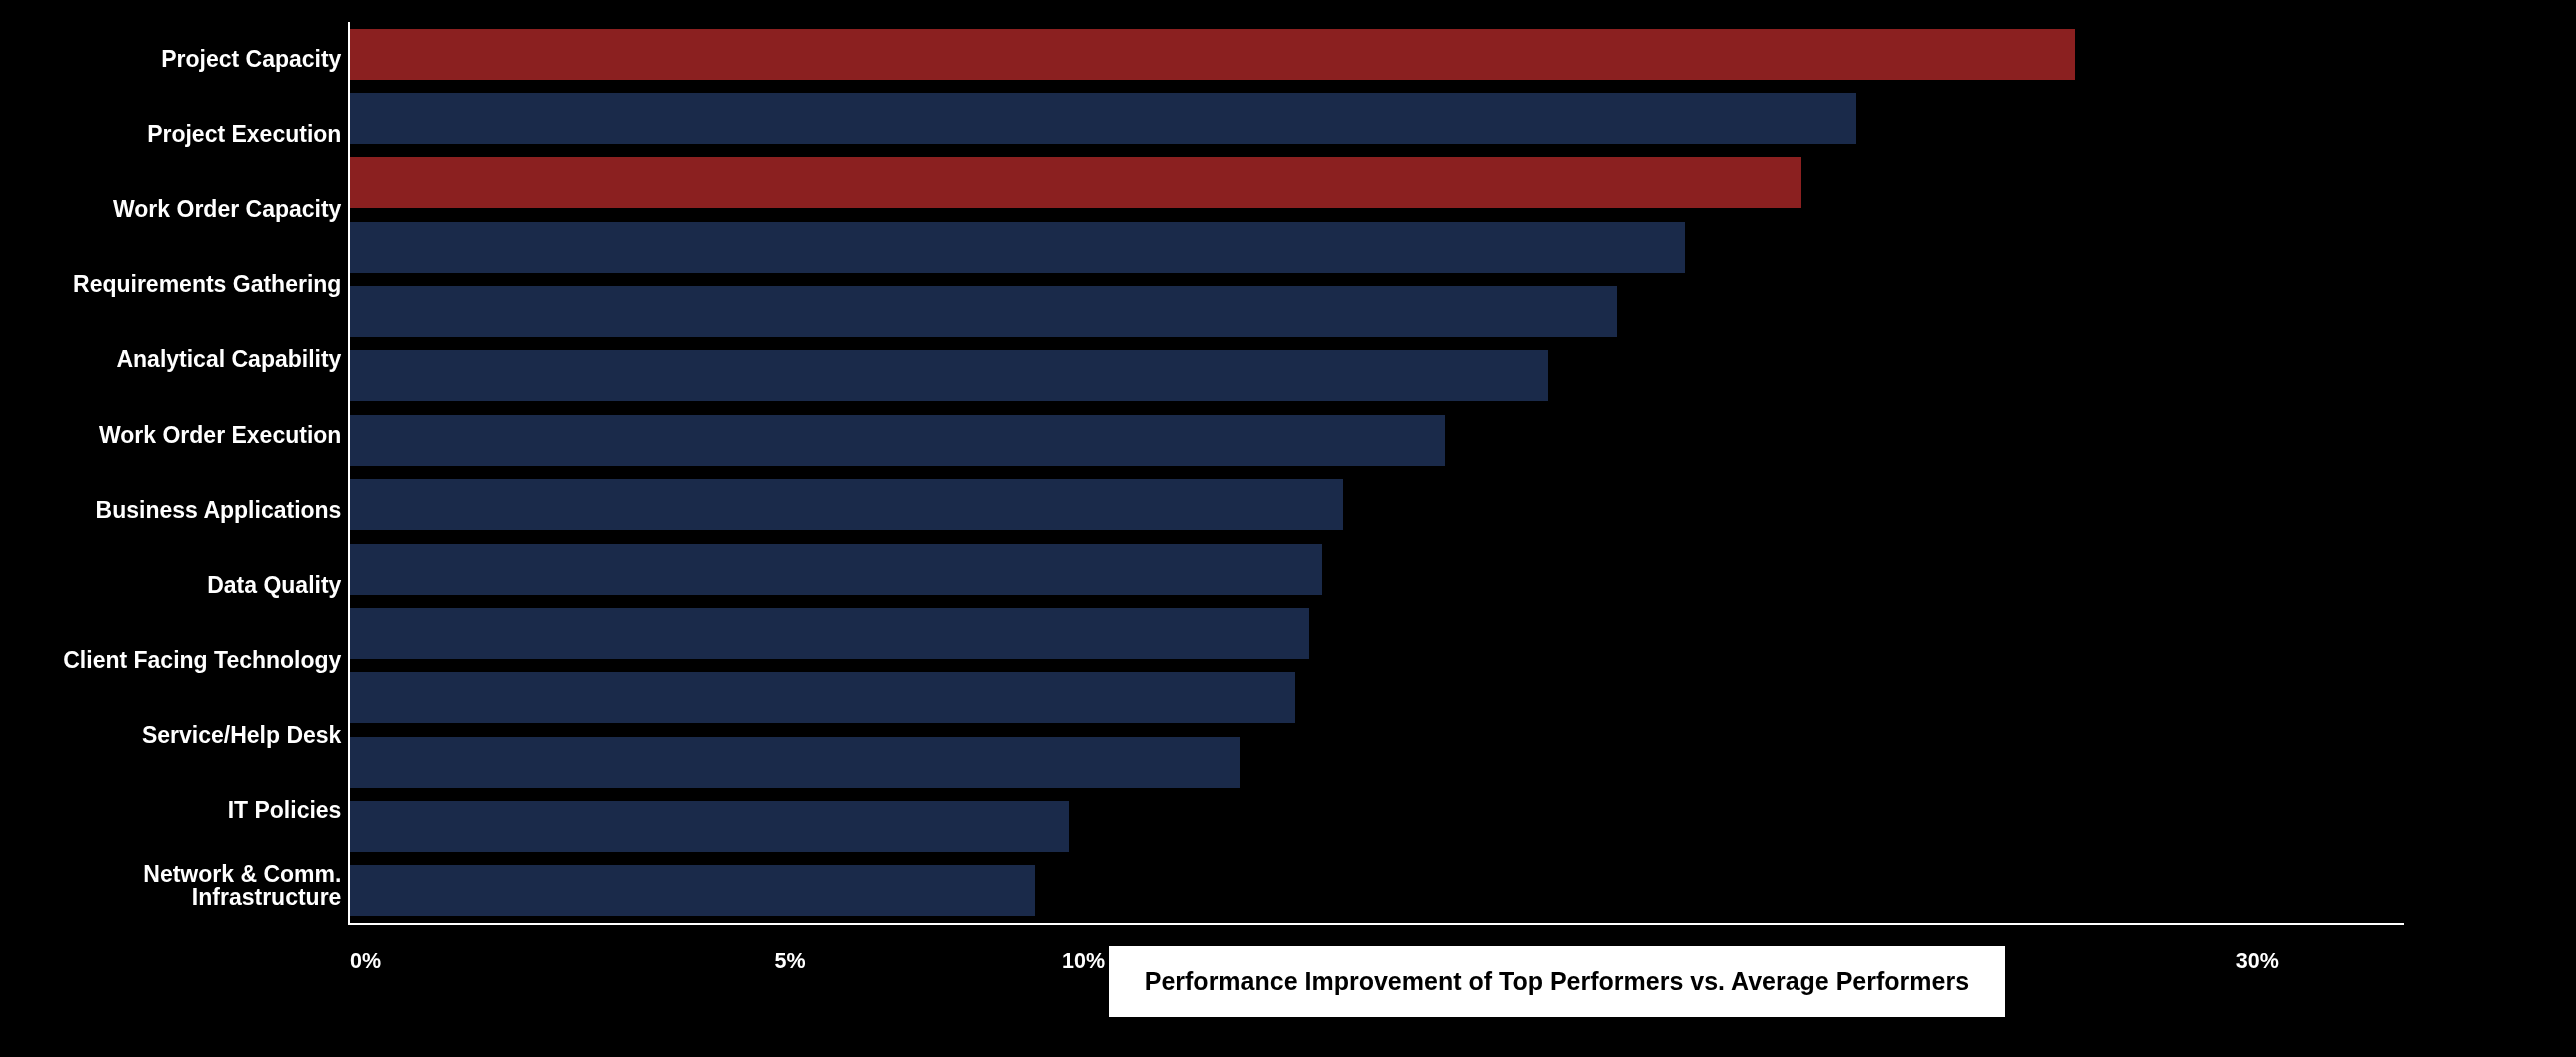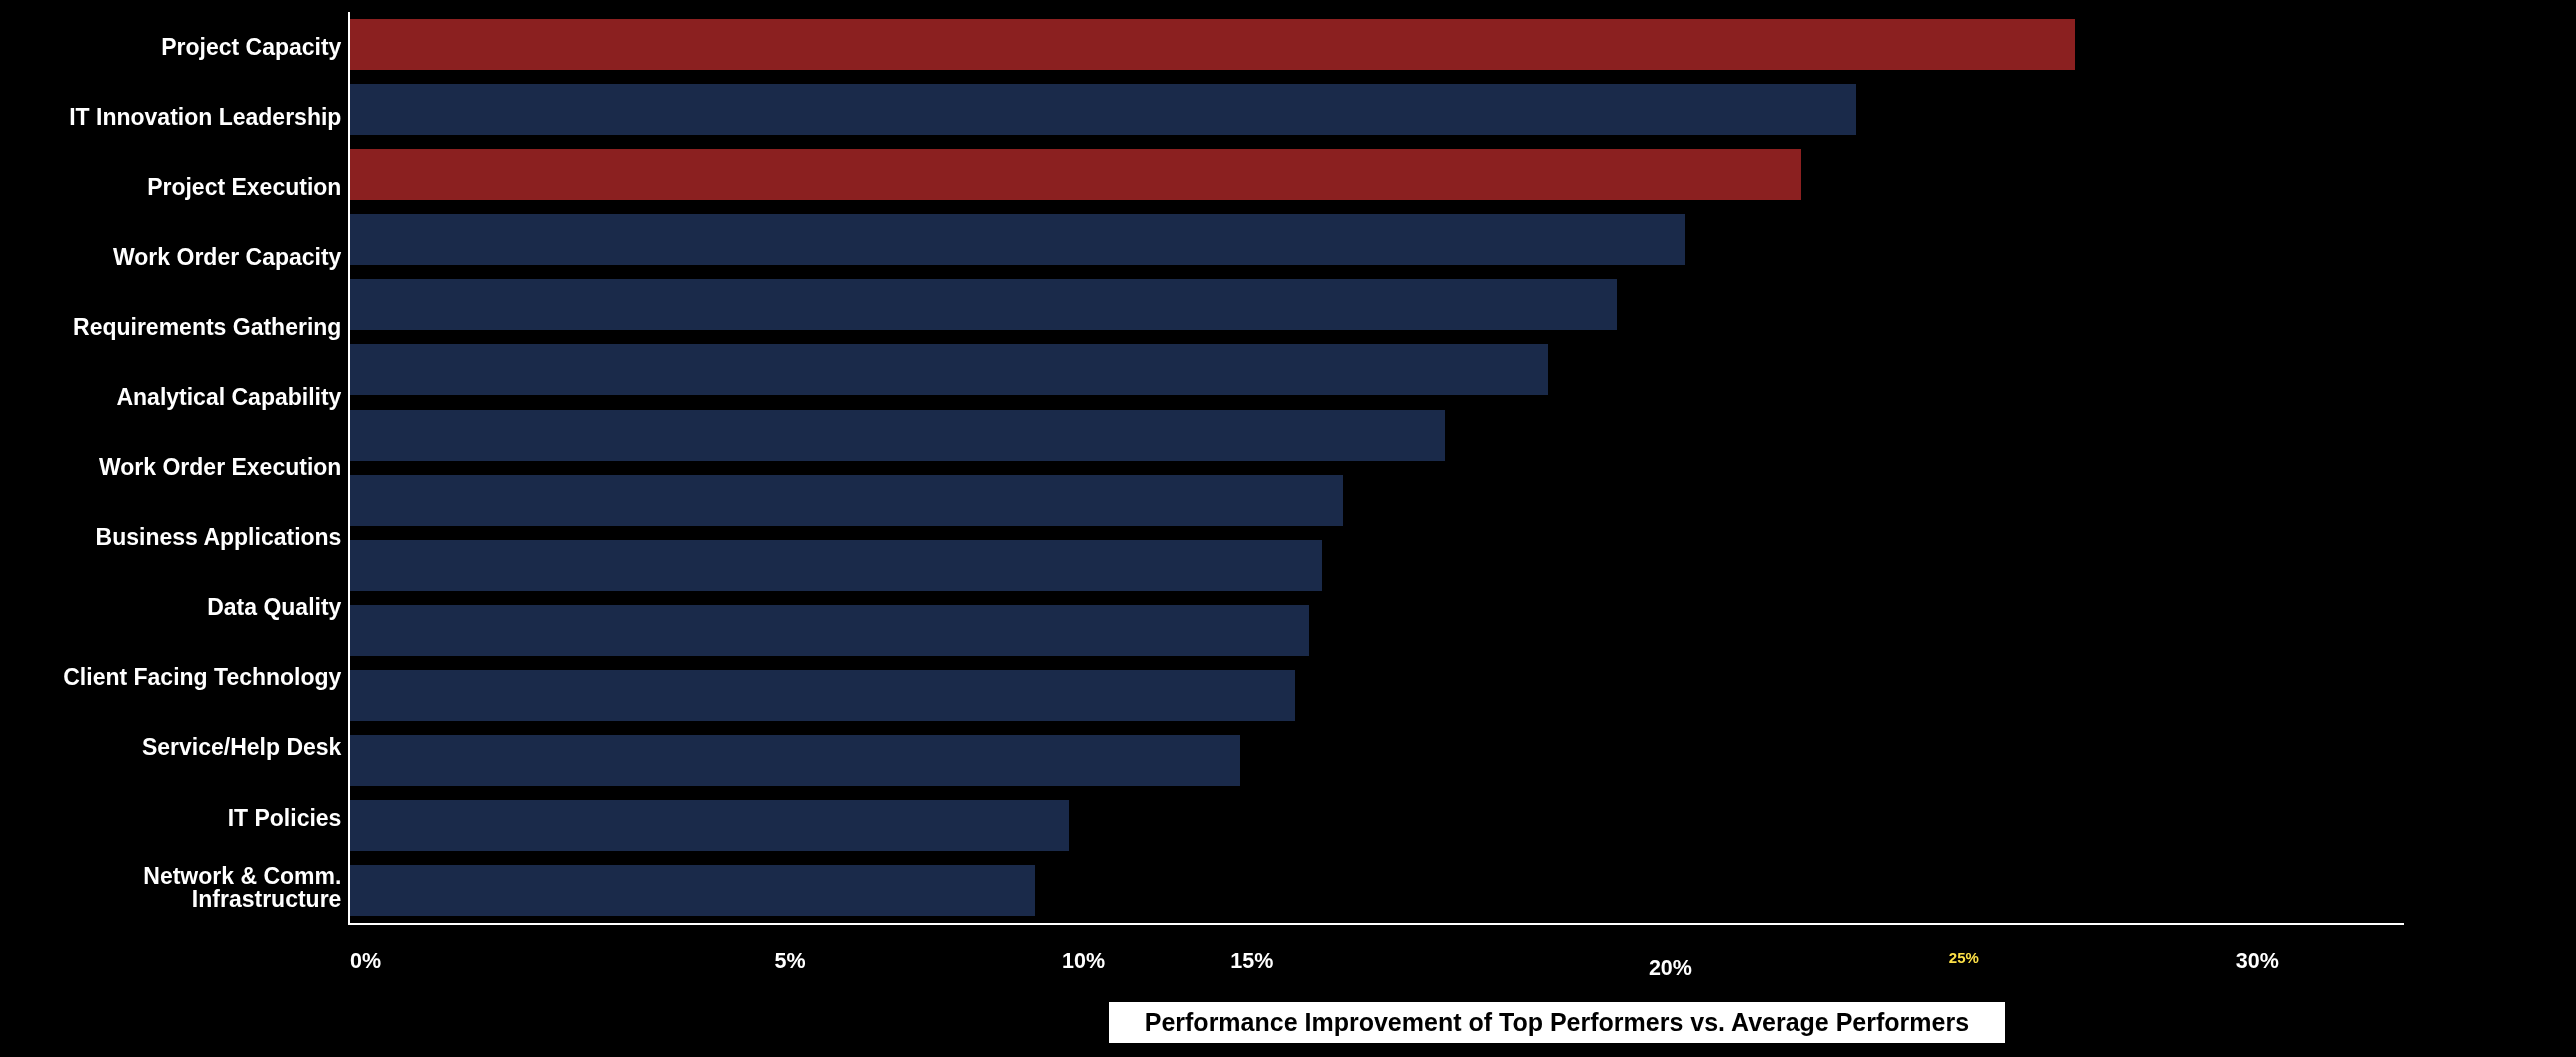--- a/index.html
+++ b/index.html
@@ -10,21 +10,21 @@
       font-family: Arial, sans-serif;
       overflow: hidden;
     }
     .chart-container {
       position: relative;
       width: 2404px;
       height: 1057px;
       background: #000;
       display: flex;
       flex-direction: column;
-      padding: 12px 0 132px 0;
+      padding: 22px 0 132px 0;
     }
     .chart-area {
       display: flex;
       flex-direction: row;
       flex: 1;
       position: relative;
     }
     .y-labels {
       display: flex;
       flex-direction: column;
@@ -65,21 +65,20 @@
     .bar-dark-red { background: #8B2020; }
     .bar-navy { background: #1a2a4a; }
   </style>
 </head>
 <body>
 
 <div class="chart-container">
   <div class="chart-area">
     <div class="y-labels" id="y-labels">
         <div class="y-label">Project Capacity</div>
-        <div class="y-label">IT Innovation Leadership</div>
         <div class="y-label">Project Execution</div>
         <div class="y-label">Work Order Capacity</div>
         <div class="y-label">Requirements Gathering</div>
         <div class="y-label">Analytical Capability</div>
         <div class="y-label">Work Order Execution</div>
         <div class="y-label">Business Applications</div>
         <div class="y-label">Data Quality</div>
         <div class="y-label">Client Facing Technology</div>
         <div class="y-label">Service/Help Desk</div>
         <div class="y-label">IT Policies</div>
@@ -134,14 +133,14 @@
           <div style="color: rgb(255, 255, 255); font-size: 21.5px; font-weight: bold; flex: 1 1 0%; text-align: center;">10%</div>
           <div style="color: rgb(255, 255, 255); font-size: 21.5px; font-weight: bold; flex: 1 1 0%; text-align: left;">15%</div>
           <div style="color: rgb(255, 255, 255); font-size: 21.5px; font-weight: bold; flex: 1 1 0%; text-align: center; margin-top: 7px;">20%</div>
           <div style="color: #fde047; font-size: 15px; font-weight: bold; flex: 1 1 0%; text-align: center;">25%</div>
           <div style="color: rgb(255, 255, 255); font-size: 21.5px; font-weight: bold; flex: 1 1 0%; text-align: center;">30%</div>
         </div>
       </div>
   </div>
 </div>
 
-<div id="x-title-box" style="position: fixed; bottom: 14px; left: 50%; transform: translateX(-20%); color: rgb(0, 0, 0); background: rgb(255, 255, 255); font-size: 25px; font-weight: bold; padding: 6px 36px; white-space: nowrap;">Performance Improvement of Top Performers vs. Average Performers</div>
+<div id="x-title-box" style="position: fixed; bottom: 40px; left: 50%; transform: translateX(-20%); color: rgb(0, 0, 0); background: rgb(255, 255, 255); font-size: 25px; font-weight: bold; padding: 21px 36px; white-space: nowrap;">Performance Improvement of Top Performers vs. Average Performers</div>
 
 
 </body></html>

